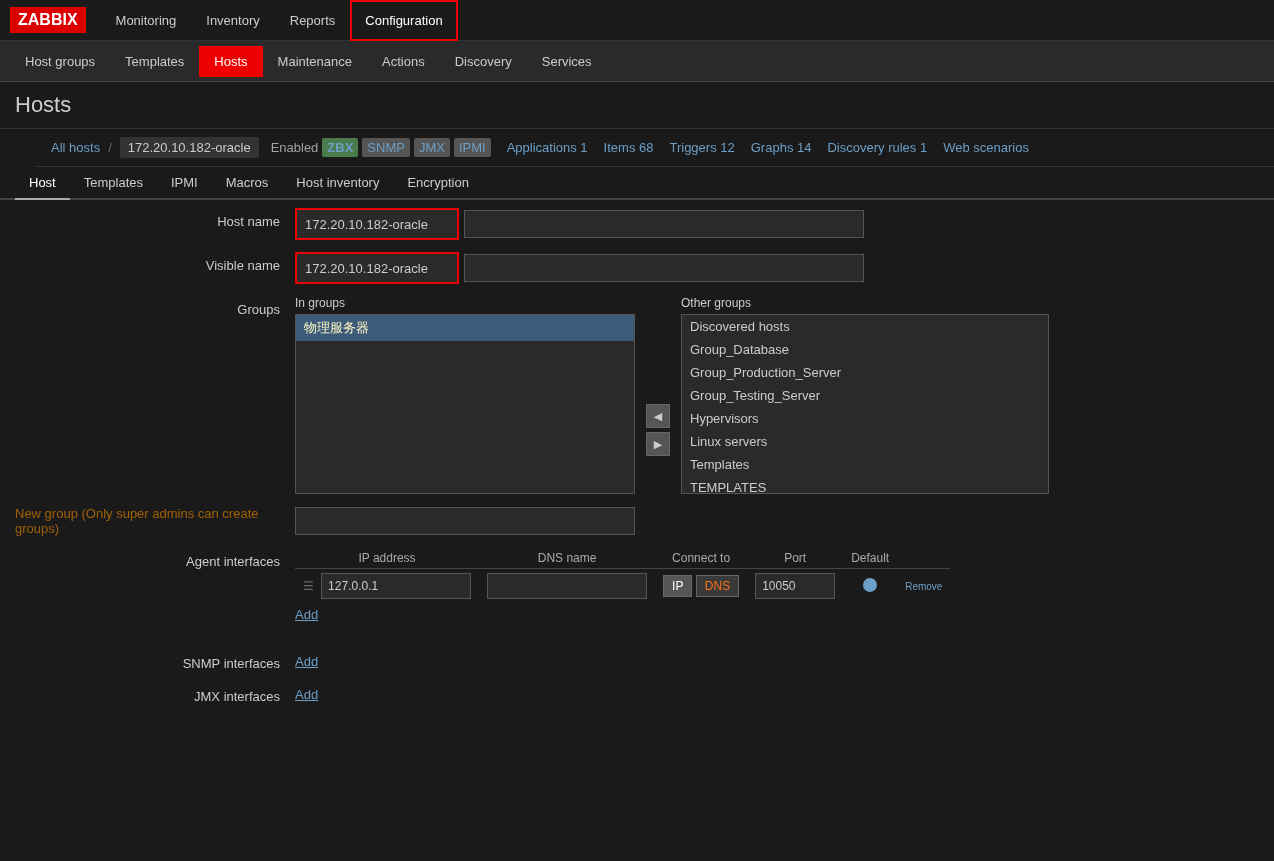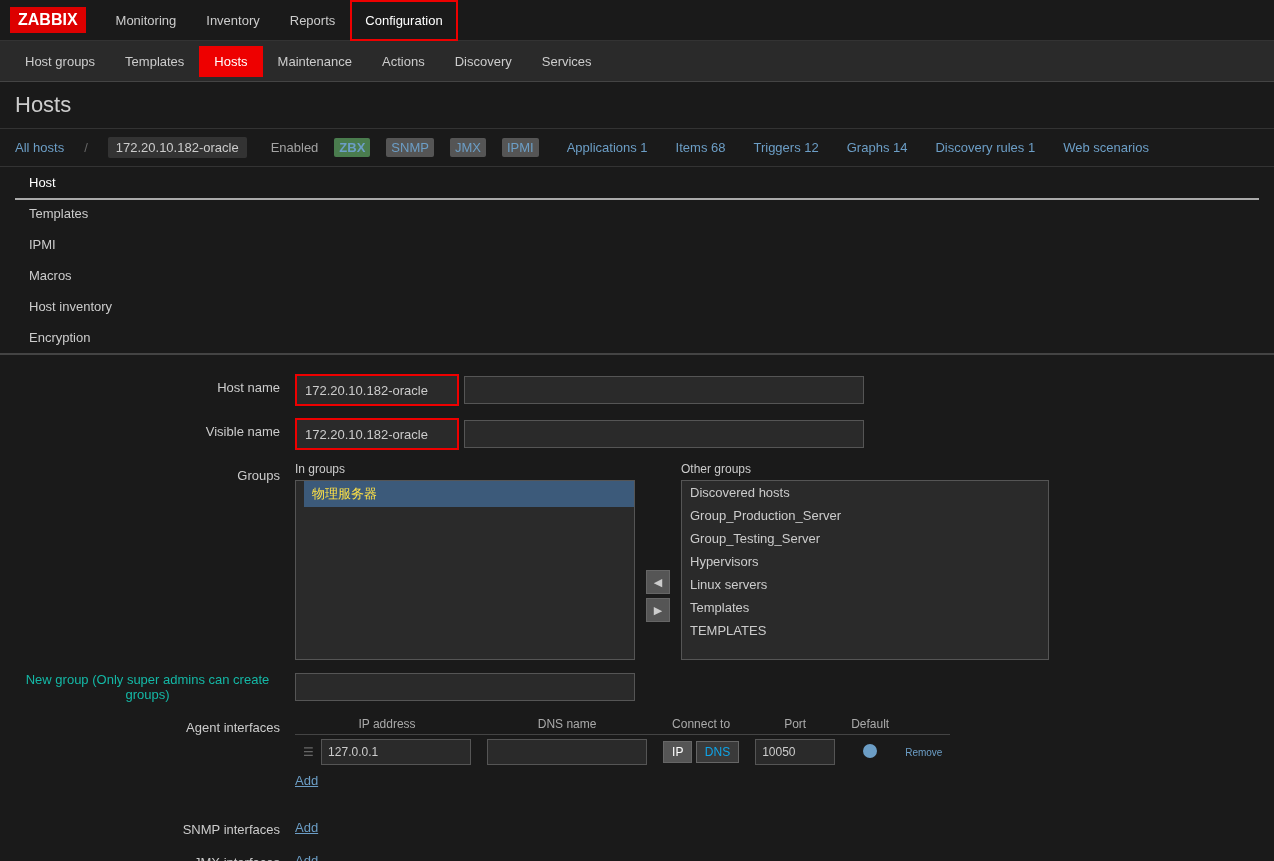--- a/index.html
+++ b/index.html
@@ -70,21 +70,22 @@
       border-bottom: 1px solid #333;
     }
 
     
     .breadcrumb-bar {
       display: flex;
       align-items: center;
       padding: 8px 15px;
       border-bottom: 1px solid #333;
       flex-wrap: wrap;
-      gap: 16px;
+      gap: 4px;
+      margin-left: 36px;
     }
     .breadcrumb-bar a, .breadcrumb-bar span {
       color: #6c9ec6;
       text-decoration: none;
       font-size: 13px;
     }
     .breadcrumb-bar .separator { color: #666; margin: 0 4px; }
     .breadcrumb-bar .host-link {
       background: #333;
       padding: 3px 8px;
@@ -114,38 +115,37 @@
       color: #6c9ec6;
       margin-left: 12px;
     }
 
     
     .form-tabs {
       display: flex;
       border-bottom: 2px solid #444;
       padding: 0 15px;
       background: #1a1a1a;
-      flex-direction: column;
     }
     .form-tabs a {
       color: #ccc;
       text-decoration: none;
       padding: 8px 14px;
       font-size: 13px;
       border-bottom: 2px solid transparent;
       margin-bottom: -2px;
     }
     .form-tabs a.active {
       color: #fff;
       border-bottom: 2px solid #aaa;
     }
 
     
     .form-content {
-      padding: 19px 15px 15px 15px;
+      padding: 8px 15px 15px 15px;
     }
     .form-row {
       display: flex;
       align-items: flex-start;
       margin-bottom: 12px;
     }
     .form-label {
       width: 280px;
       text-align: right;
       padding-right: 15px;
@@ -200,21 +200,21 @@
       width: 340px;
       height: 180px;
       overflow-y: auto;
       font-size: 13px;
     }
     .groups-listbox-item {
       padding: 4px 8px;
       color: #ccc;
       cursor: pointer;
     }
-    .groups-listbox-item.selected { background: #3c5a7a; color: #fde047; margin-left: 8px; }
+    .groups-listbox-item.selected { background: #3c5a7a; color: #fef9c3; }
     .groups-arrows {
       display: flex;
       flex-direction: column;
       gap: 4px;
       margin-top: 70px;
     }
     .arrow-btn {
       background: #555;
       border: 1px solid #666;
       color: #ccc;
@@ -228,23 +228,23 @@
     }
 
     
     .new-group-row {
       display: flex;
       align-items: center;
       margin-bottom: 12px;
     }
     .new-group-label {
       width: 280px;
-      text-align: center;
+      text-align: left;
       padding-right: 15px;
-      color: #14b8a6;
+      color: #a16207;
       flex-shrink: 0;
       font-size: 13px;
     }
     .new-group-input {
       background: #2a2a2a;
       border: 1px solid #555;
       color: #ccc;
       padding: 5px 8px;
       font-size: 13px;
       height: 28px;
@@ -276,21 +276,21 @@
       border: 1px solid #555;
       color: #ccc;
       padding: 4px 6px;
       font-size: 12px;
       height: 26px;
       outline: none;
     }
     .ip-btn {
       background: #3a3a3a;
       border: 1px solid #666;
-      color: #0ea5e9;
+      color: #f97316;
       padding: 3px 8px;
       cursor: pointer;
       font-size: 12px;
     }
     .ip-btn.active { background: #555; color: #fff; }
     .radio-circle {
       width: 14px;
       height: 14px;
       border-radius: 50%;
       border: 2px solid #888;
@@ -398,20 +398,21 @@
 
       <div class="groups-arrows">
         <button class="arrow-btn">◀</button>
         <button class="arrow-btn">▶</button>
       </div>
 
       <div class="groups-column">
         <div class="groups-column-label">Other groups</div>
         <div class="groups-listbox" style="width:368px;">
           <div class="groups-listbox-item">Discovered hosts</div>
+          <div class="groups-listbox-item">Group_Database</div>
           <div class="groups-listbox-item">Group_Production_Server</div>
           <div class="groups-listbox-item">Group_Testing_Server</div>
           <div class="groups-listbox-item">Hypervisors</div>
           <div class="groups-listbox-item">Linux servers</div>
           <div class="groups-listbox-item">Templates</div>
           <div class="groups-listbox-item">TEMPLATES</div>
 
         </div>
       </div>
     </div>

